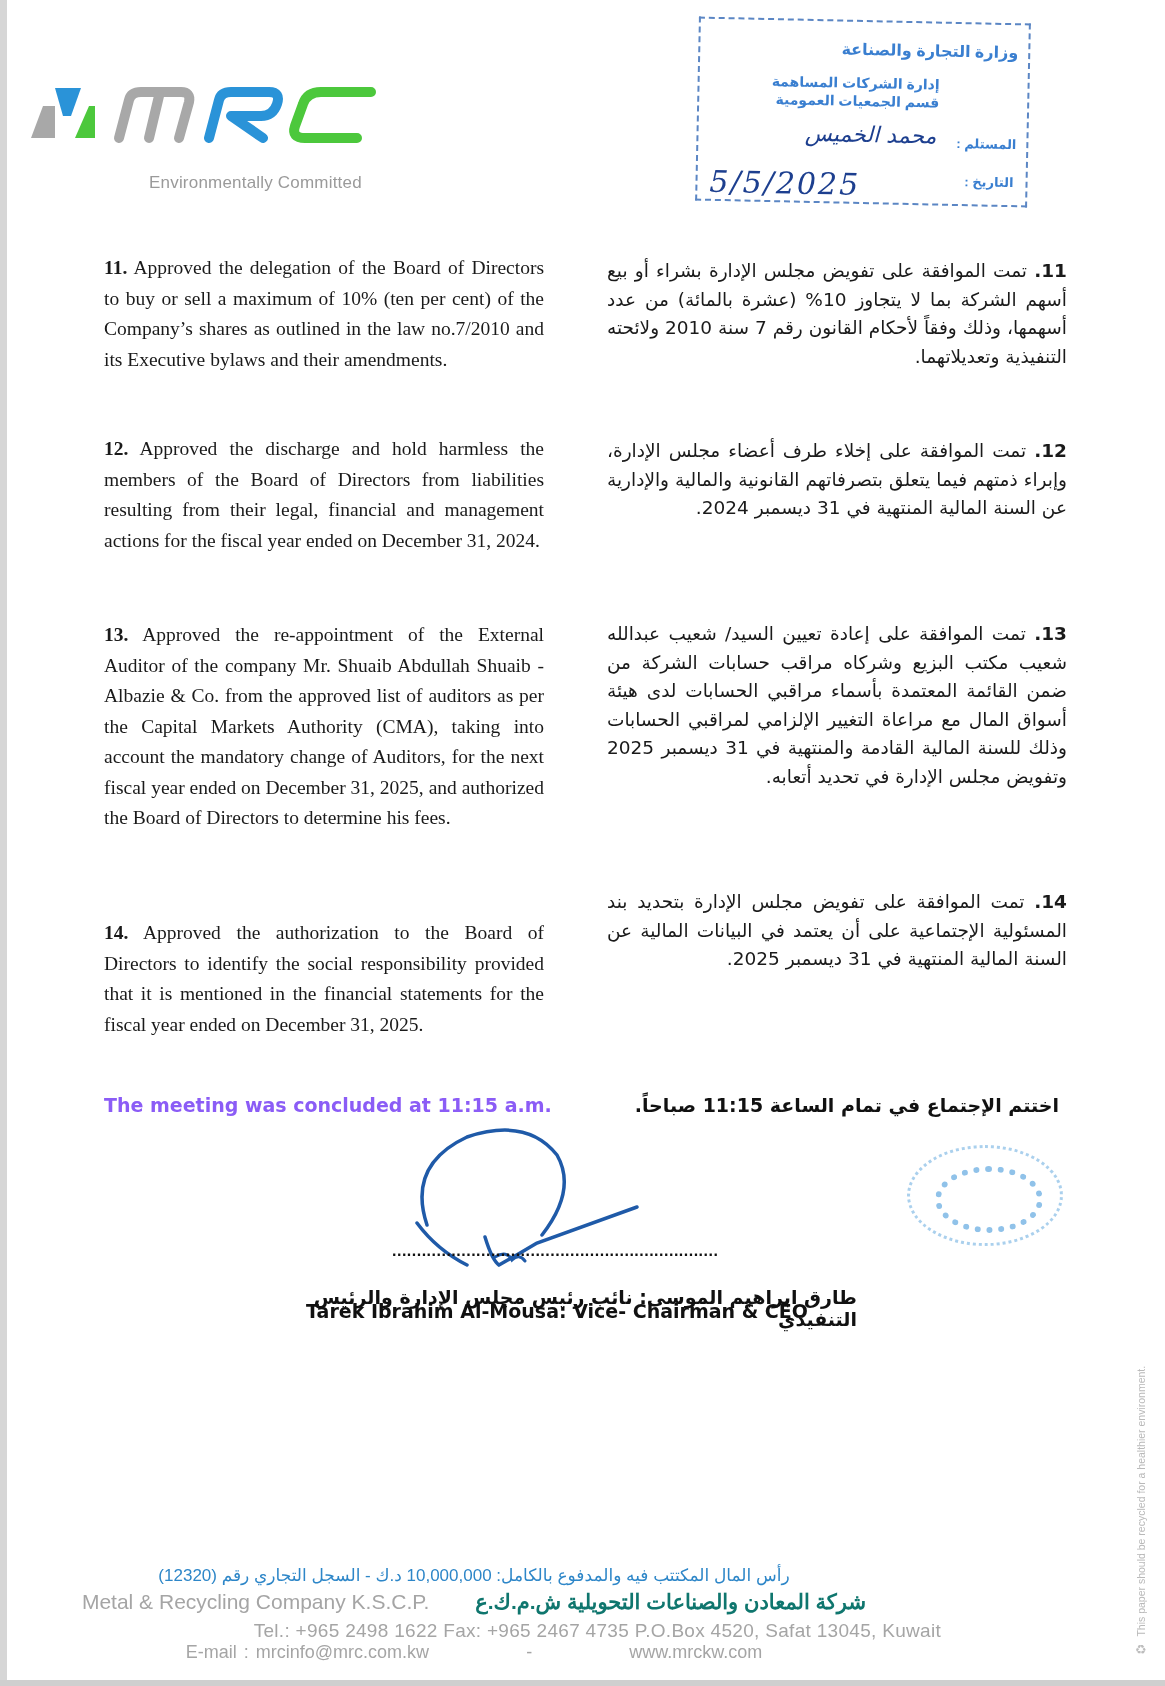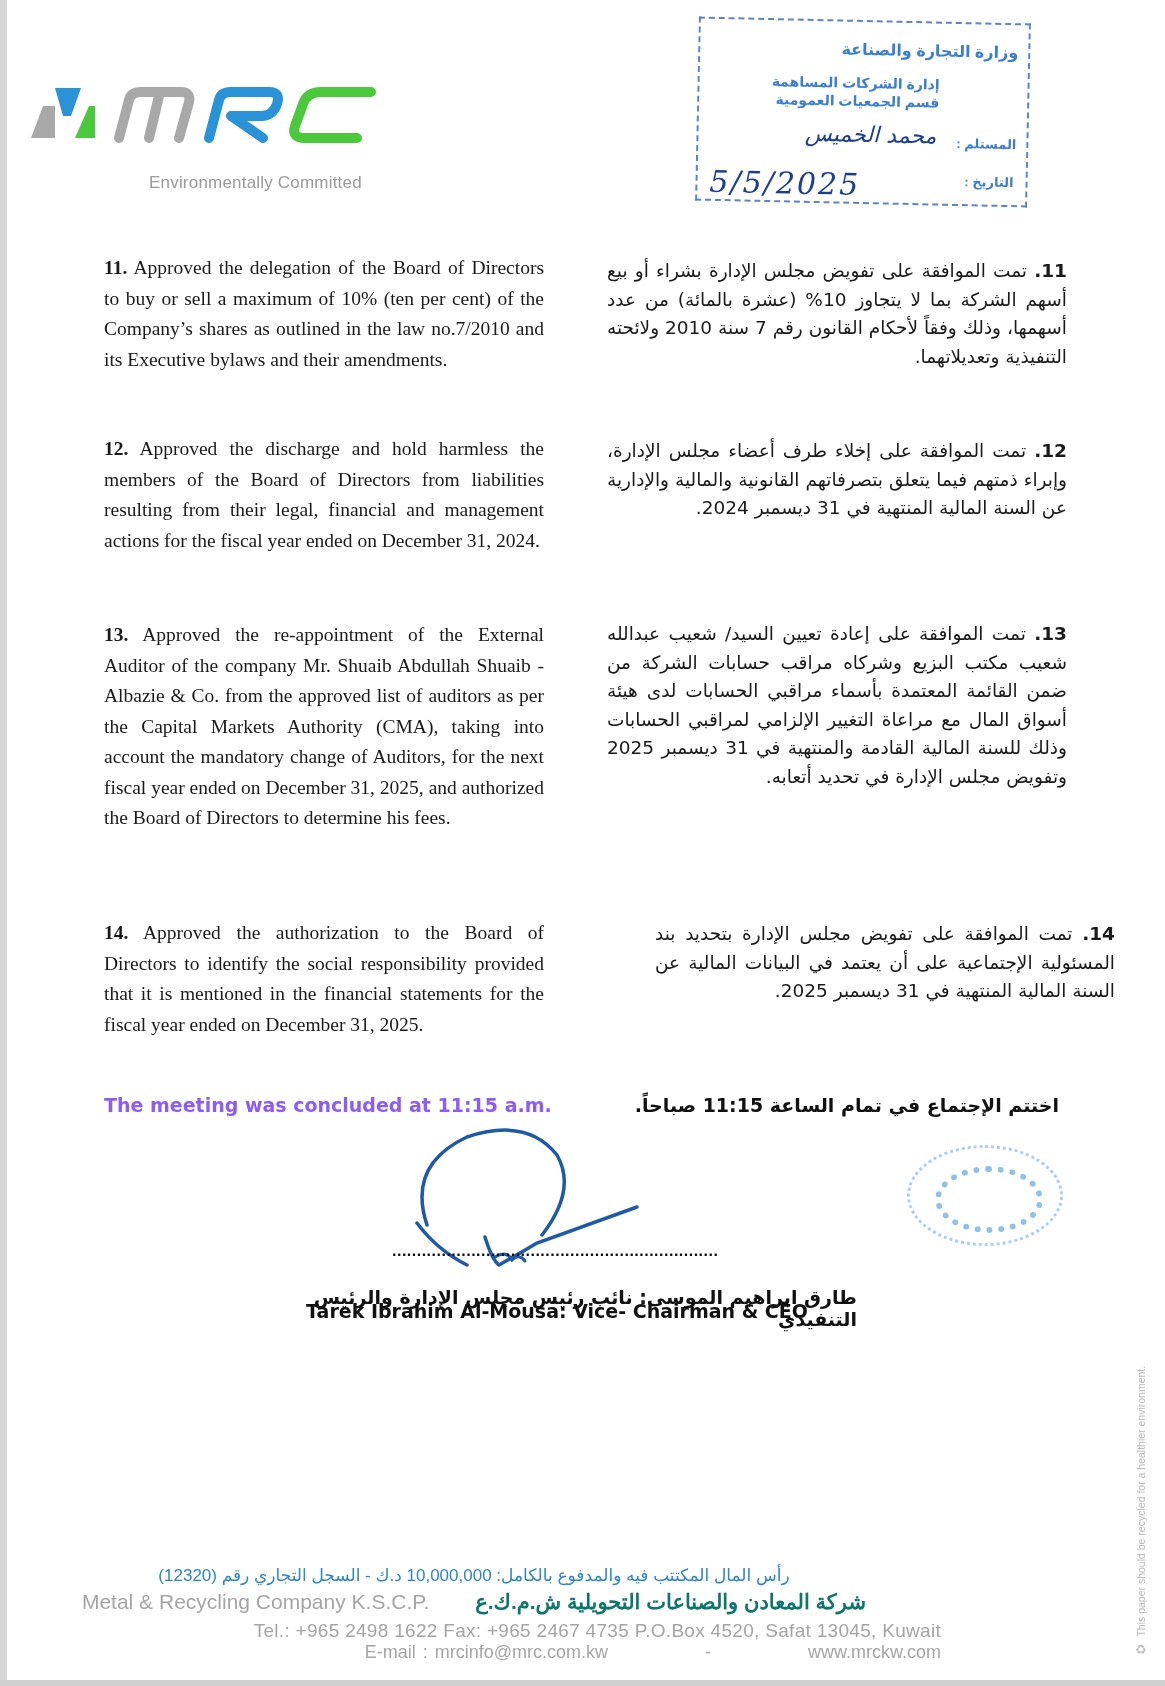--- a/index.html
+++ b/index.html
@@ -83,21 +83,21 @@
     white-space:nowrap; font-size:10.5px; color:#b9b9b9;
   }
   .recycle-icon { display:inline-block; margin-right:4px; font-size:13px; color:#bdbdbd; transform:rotate(90deg); }
 
   
   .footer { position:absolute; left:0; width:934px; top:1565px; text-align:center; font-family:"Liberation Sans", sans-serif; }
   .f-line1 { direction:rtl; font-size:17px; color:#2d86c8; }
   .f-line2 { margin-top:4px; font-size:21px; color:#a5a5a5; }
   .f-line2 .ar { color:#0f766e; font-weight:bold; direction:rtl; unicode-bidi:embed;margin-left:40px; }
   .f-line3 { margin-top:6px; font-size:19px; color:#a5a5a5; letter-spacing:0.3px;text-align:right; }
-  .f-line4 { font-size:18px; color:#a5a5a5; word-spacing:2px;text-align:right; }
+  .f-line4 { font-size:18px; color:#a5a5a5; word-spacing:2px; }
   .f-line4 span { display:inline-block; }
 </style>
 </head>
 <body>
 
 <div class="page">
 
   <div class="logo">
     <svg width="360" height="90" viewBox="0 0 360 90">
       <polygon points="0,60 12,28 24,28 24,60" fill="#a8a8a8"></polygon>
@@ -147,21 +147,21 @@
   </div>
   <div class="col-ar" style="top:620px;">
     <span class="num">13.</span>
     <span>تمت الموافقة على إعادة تعيين السيد/ شعيب عبدالله شعيب مكتب البزيع وشركاه مراقب حسابات الشركة من ضمن القائمة المعتمدة بأسماء مراقبي الحسابات لدى هيئة أسواق المال مع مراعاة التغيير الإلزامي لمراقبي الحسابات وذلك للسنة المالية القادمة والمنتهية في 31 ديسمبر 2025 وتفويض مجلس الإدارة في تحديد أتعابه.</span>
   </div>
 
   <div class="col-en" style="top:918px;">
     <span class="num">14.</span>
     <span>Approved the authorization to the Board of Directors to identify the social responsibility provided that it is mentioned in the financial statements for the fiscal year ended on December 31, 2025.</span>
   </div>
-  <div class="col-ar" style="top:920px;margin-left:48px;">
+  <div class="col-ar" style="top:888px;">
     <span class="num">14.</span>
     <span>تمت الموافقة على تفويض مجلس الإدارة بتحديد بند المسئولية الإجتماعية على أن يعتمد في البيانات المالية عن السنة المالية المنتهية في 31 ديسمبر 2025.</span>
   </div>
 
   <div class="concluded-en">The meeting was concluded at 11:15 a.m.</div>
   <div class="concluded-ar">اختتم الإجتماع في تمام الساعة 11:15 صباحاً.</div>
 
   <div class="company-seal">
     <div class="inner"></div>
   </div>

